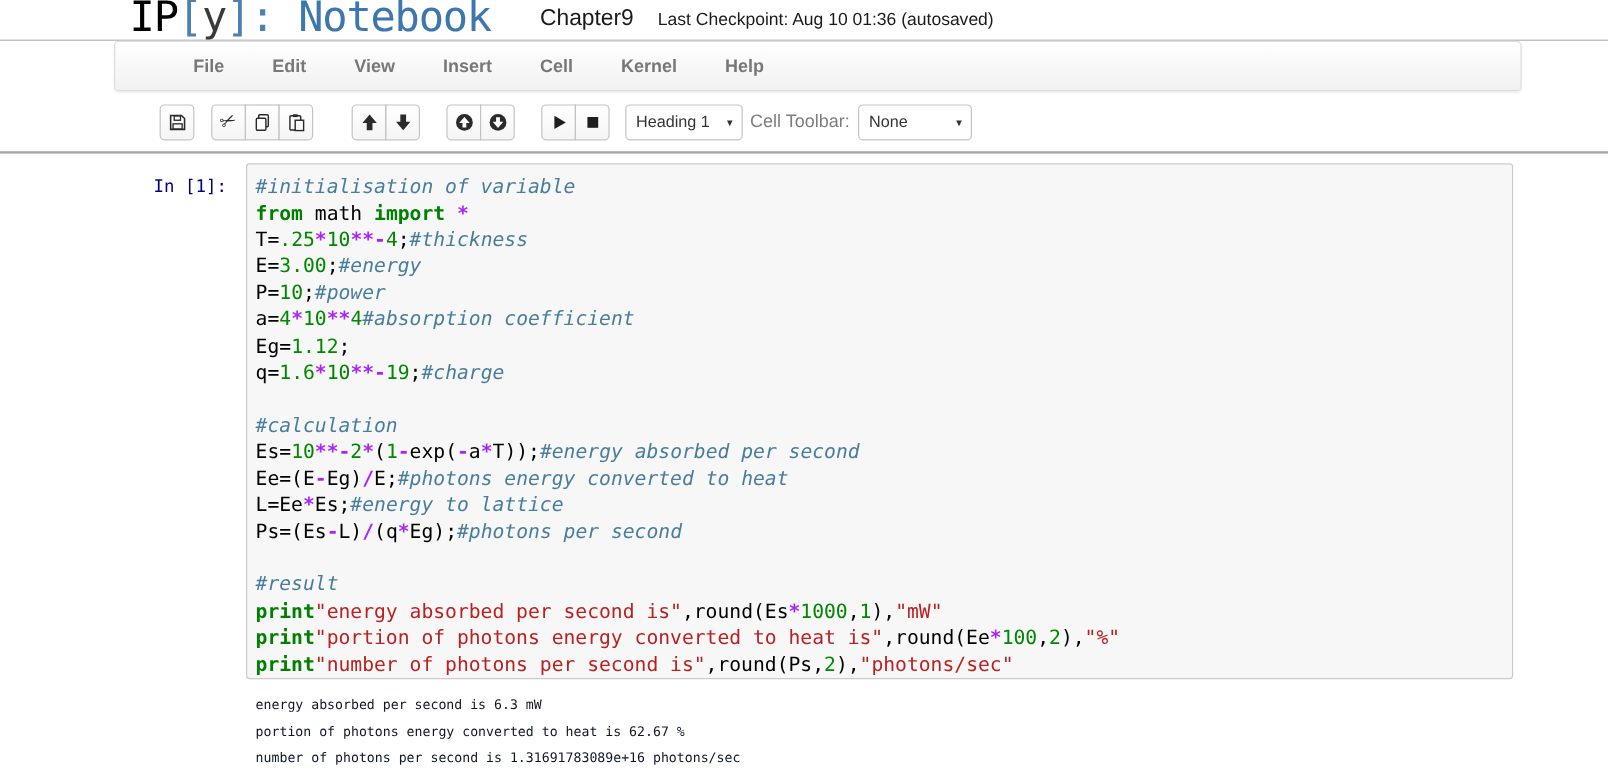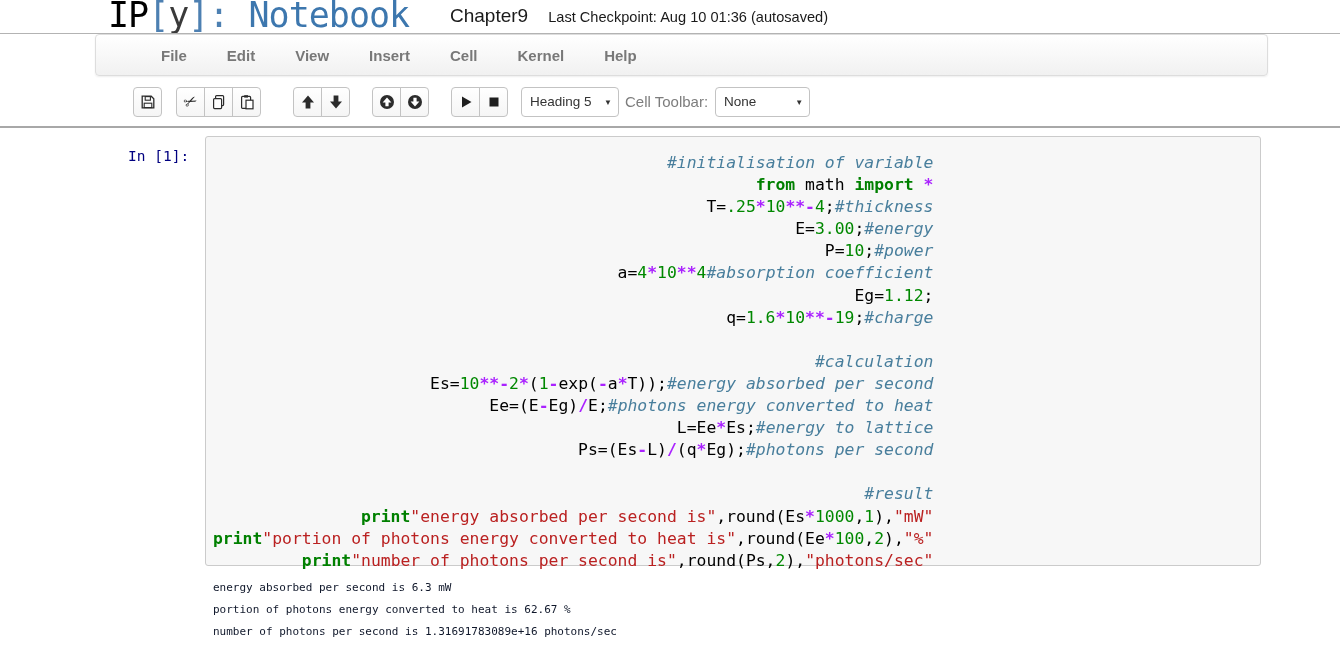--- a/index.html
+++ b/index.html
@@ -41,22 +41,22 @@
   .tb-select .caret{position:absolute;right:6px;top:10px;font-size:8px;color:#333;}
   #heading-select{width:98px;}
   #celltoolbar-select{width:95px;}
   #celltoolbar-label{font-size:15px;color:#7d7d7d;padding:0 7px 0 0;}
 
   
   #cell-box{position:absolute;left:205px;top:136px;width:1056px;height:430px;box-sizing:border-box;
             background:#f7f7f7;border:1px solid #cbcbcb;border-radius:3px;}
   #prompt{position:absolute;left:128px;top:145px;font-family:"DejaVu Sans Mono",monospace;
           font-size:14.5px;line-height:22.1px;color:#000080;white-space:pre;}
-  #code-area{position:absolute;left:213px;top:152px;font-family:"DejaVu Sans Mono",monospace;
-             font-size:16.4px;line-height:22.1px;white-space:pre;color:#000;text-align:right;}
+  #code-area{position:absolute;left:213px;top:145px;font-family:"DejaVu Sans Mono",monospace;
+             font-size:16.4px;line-height:22.1px;white-space:pre;color:#000;}
   .cm-line{height:22.1px;}
   .tk-p{color:#000;}
   .tk-cm{color:#487e9c;font-style:italic;}
   .tk-kw{color:#008000;font-weight:bold;}
   .tk-num{color:#008800;}
   .tk-op{color:#aa22ff;font-weight:bold;}
   .tk-str{color:#ba2121;}
 
   #output-area{position:absolute;left:213px;top:577px;font-family:"DejaVu Sans Mono",monospace;
                font-size:11px;line-height:22.1px;color:#0f172a;white-space:pre;}
@@ -170,21 +170,21 @@
       <div class="tb-btn">
         <span>
           <svg width="16" height="16" viewBox="0 0 16 16">
             <rect x="3.5" y="3.5" width="9" height="9" fill="#1f1f1f"></rect>
           </svg>
         </span>
       </div>
     </div>
     <div class="gap13"></div>
     <div class="tb-select" id="heading-select">
-      <span>Heading 5</span>
+      <span>Heading 1</span>
       <span class="caret">▼</span>
     </div>
     <div class="gap6"></div>
     <span id="celltoolbar-label">Cell Toolbar:</span>
     <div class="tb-select" id="celltoolbar-select">
       <span>None</span>
       <span class="caret">▼</span>
     </div>
   </div>
 

